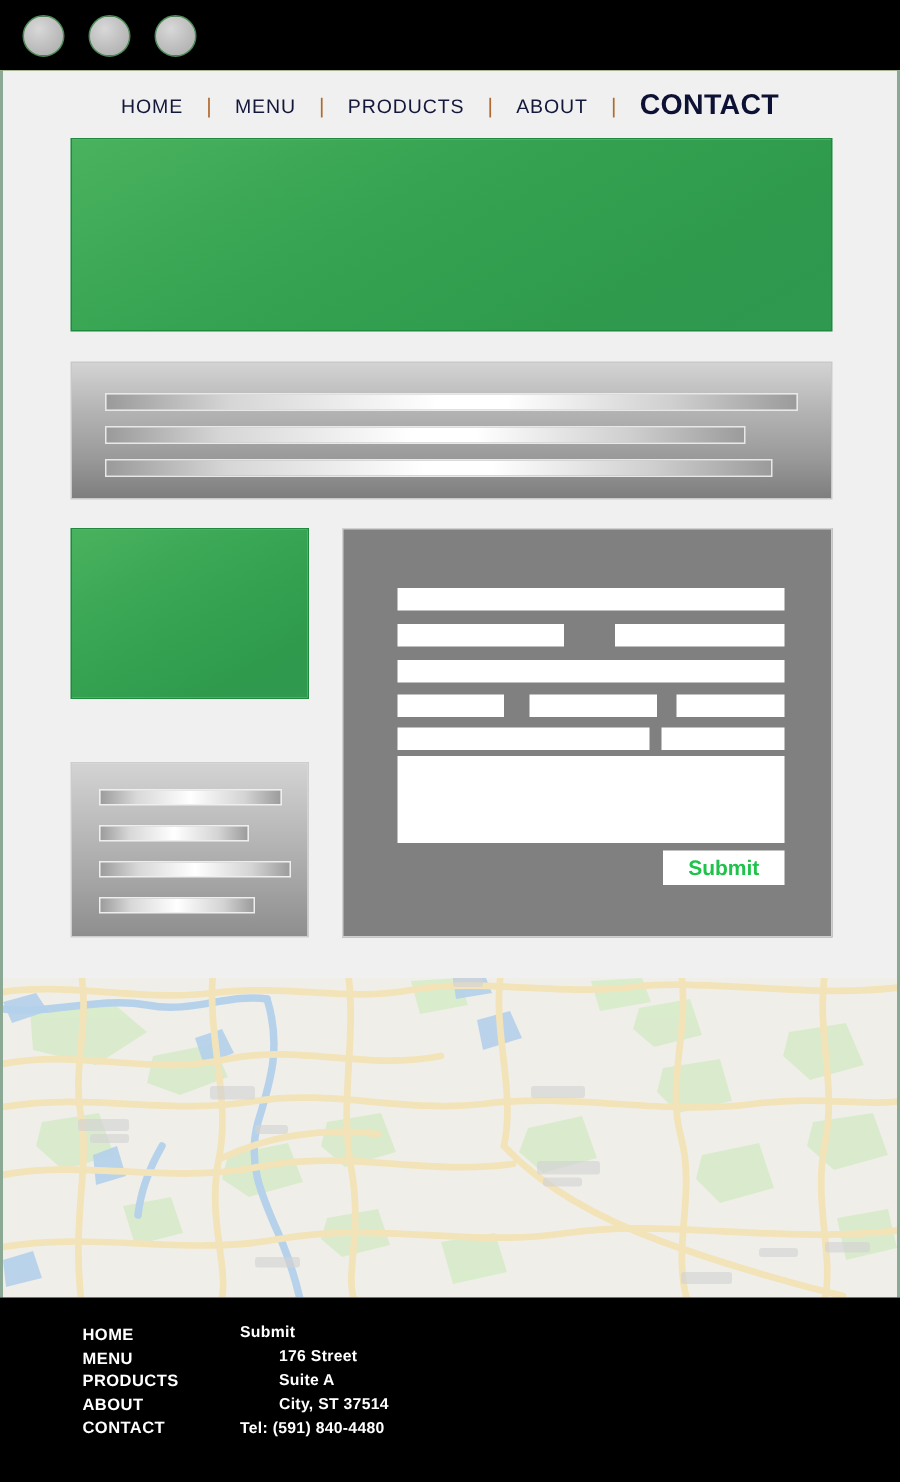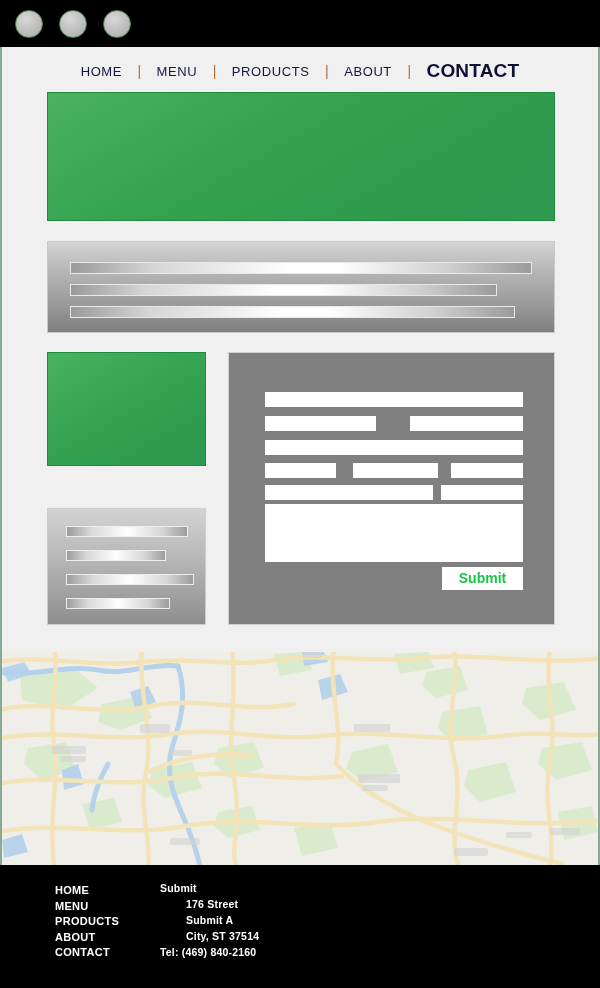--- a/index.html
+++ b/index.html
@@ -403,20 +403,20 @@
       <div>HOME</div>
       <div>MENU</div>
       <div>PRODUCTS</div>
       <div>ABOUT</div>
       <div>CONTACT</div>
     </div>
 
     <div class="footer-address">
       <div>Submit</div>
       <div class="indent">176 Street</div>
-      <div class="indent">Submit A</div>
+      <div class="indent">Suite A</div>
       <div class="indent">City, ST 37514</div>
-      <div>Tel: (469) 840-2160</div>
+      <div>Tel: (591) 840-4480</div>
     </div>
 
   </div>
 
 </div>
 
 </body></html>

